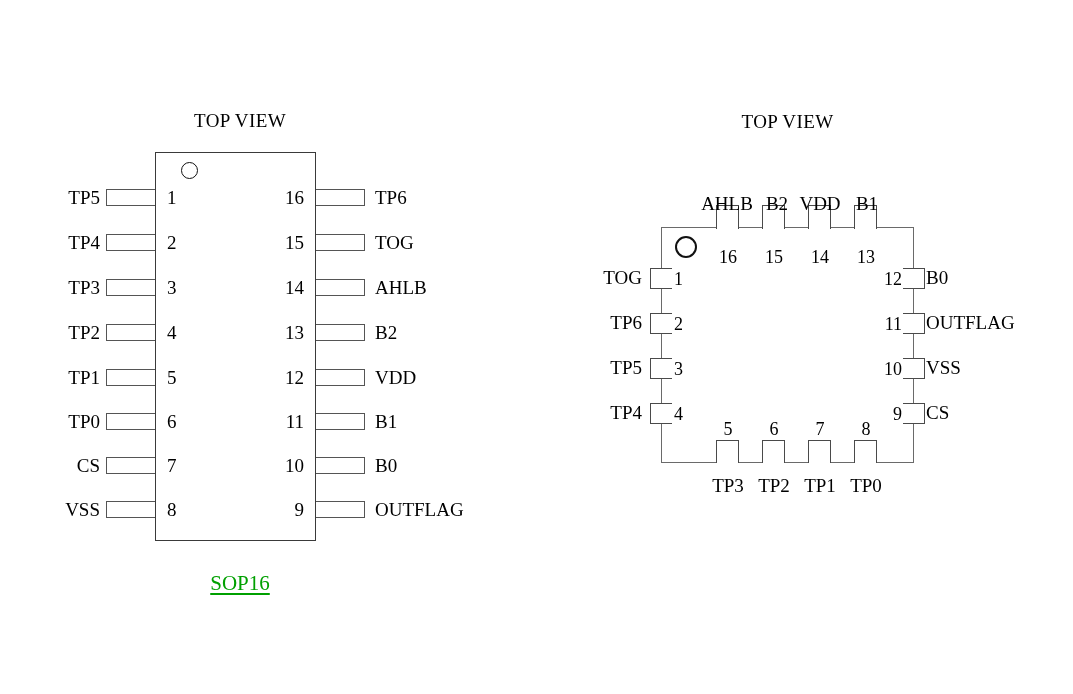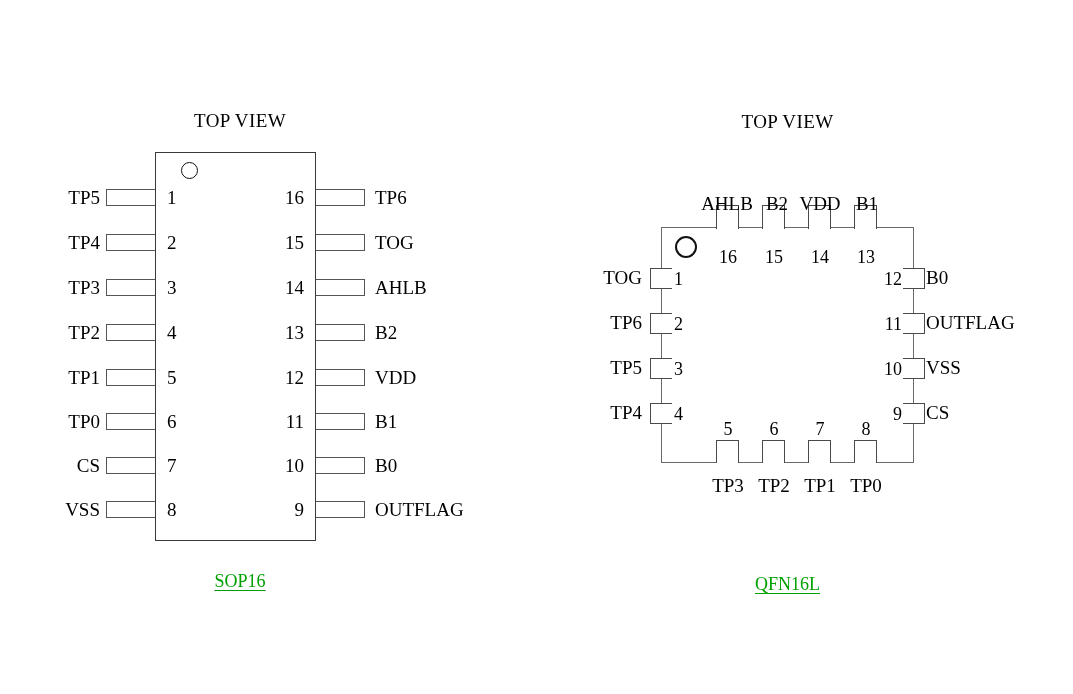--- a/index.html
+++ b/index.html
@@ -25,21 +25,21 @@
 
   
   .abs { position: absolute; }
   .title {
     font-size: 19px;
     letter-spacing: 0.4px;
     white-space: nowrap;
     text-align: center;
   }
   .pkg-link {
-    font-size: 18px;
+    font-size: 21px;
     color: #00a000;
     text-decoration: underline;
     text-underline-offset: 3px;
     white-space: nowrap;
     cursor: pointer;
   }
 
   
   #sop16 { position: absolute; left: 0; top: 0; width: 520px; height: 694px; }
 
@@ -315,18 +315,15 @@
     <div class="qfn-num bottomnum" style="left:188px;">5</div>
     <div class="qfn-num bottomnum" style="left:234px;">6</div>
     <div class="qfn-num bottomnum" style="left:280px;">7</div>
     <div class="qfn-num bottomnum" style="left:326px;">8</div>
 
     <div class="qfn-name bottomname" style="left:178px;">TP3</div>
     <div class="qfn-name bottomname" style="left:224px;">TP2</div>
     <div class="qfn-name bottomname" style="left:270px;">TP1</div>
     <div class="qfn-name bottomname" style="left:316px;">TP0</div>
 
-    <div class="abs" style="left:130px; top:574px; width:275px; text-align:center;">
-      <span class="pkg-link" style="color: rgb(0, 160, 0);">QFN16L</span>
-    </div>
   </div>
 
 </div>
 
 </body></html>

